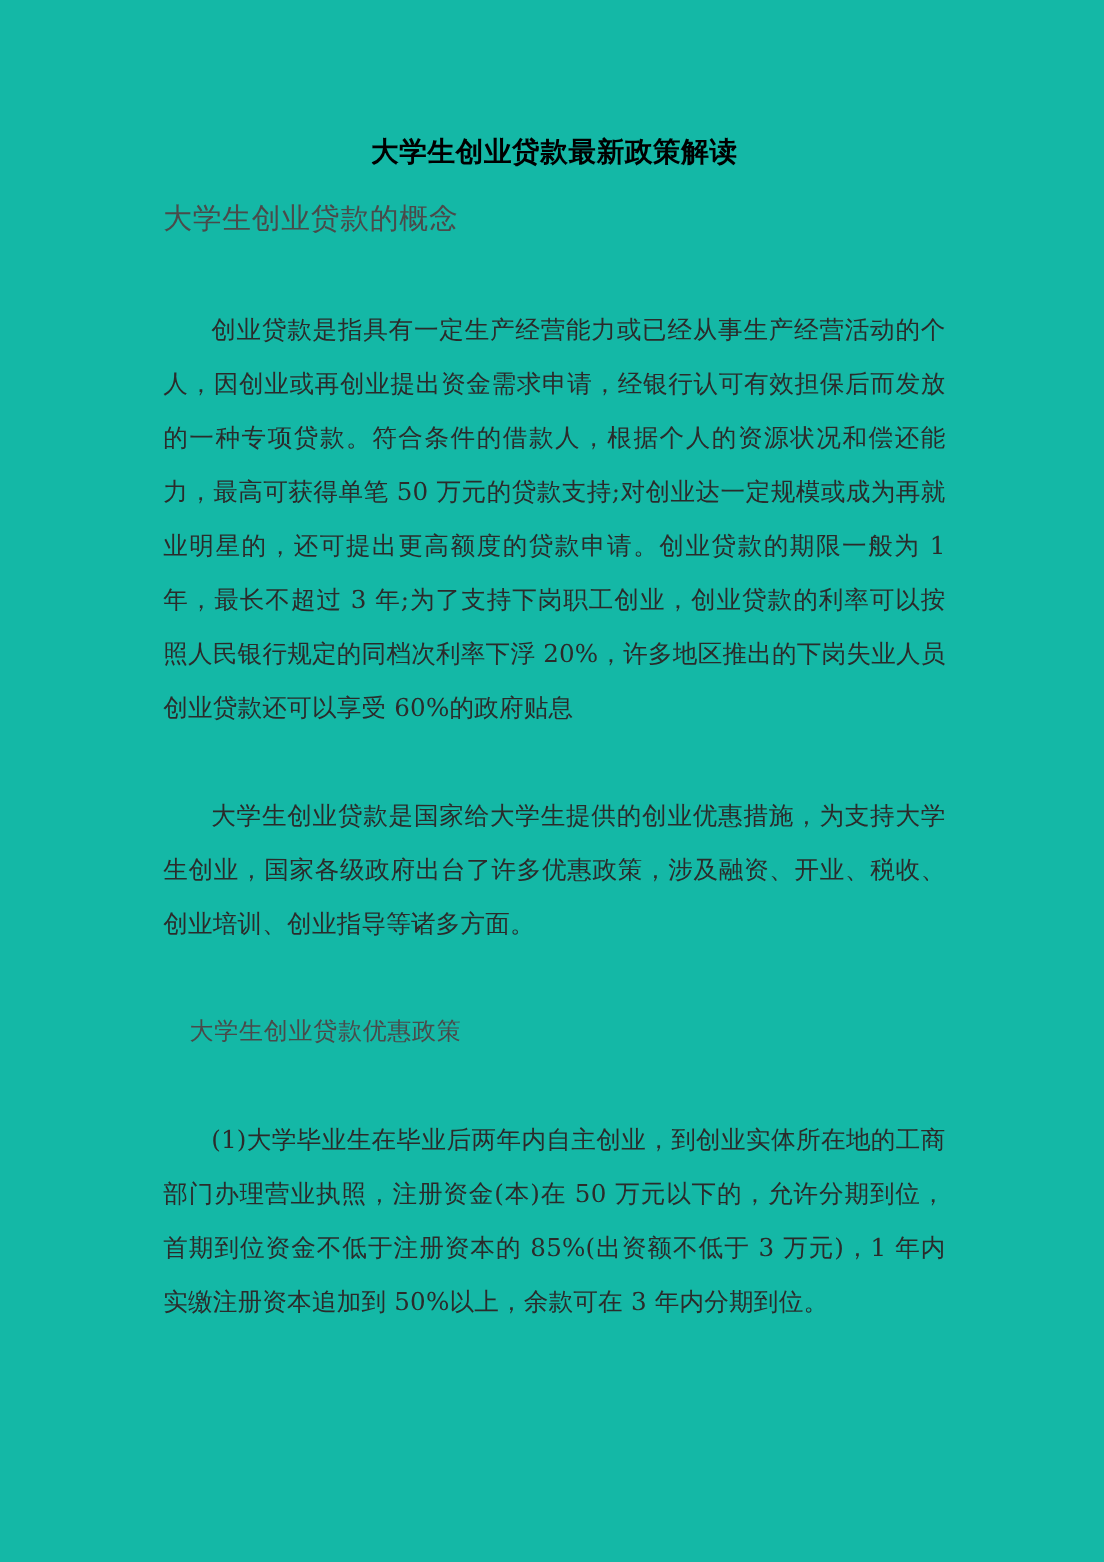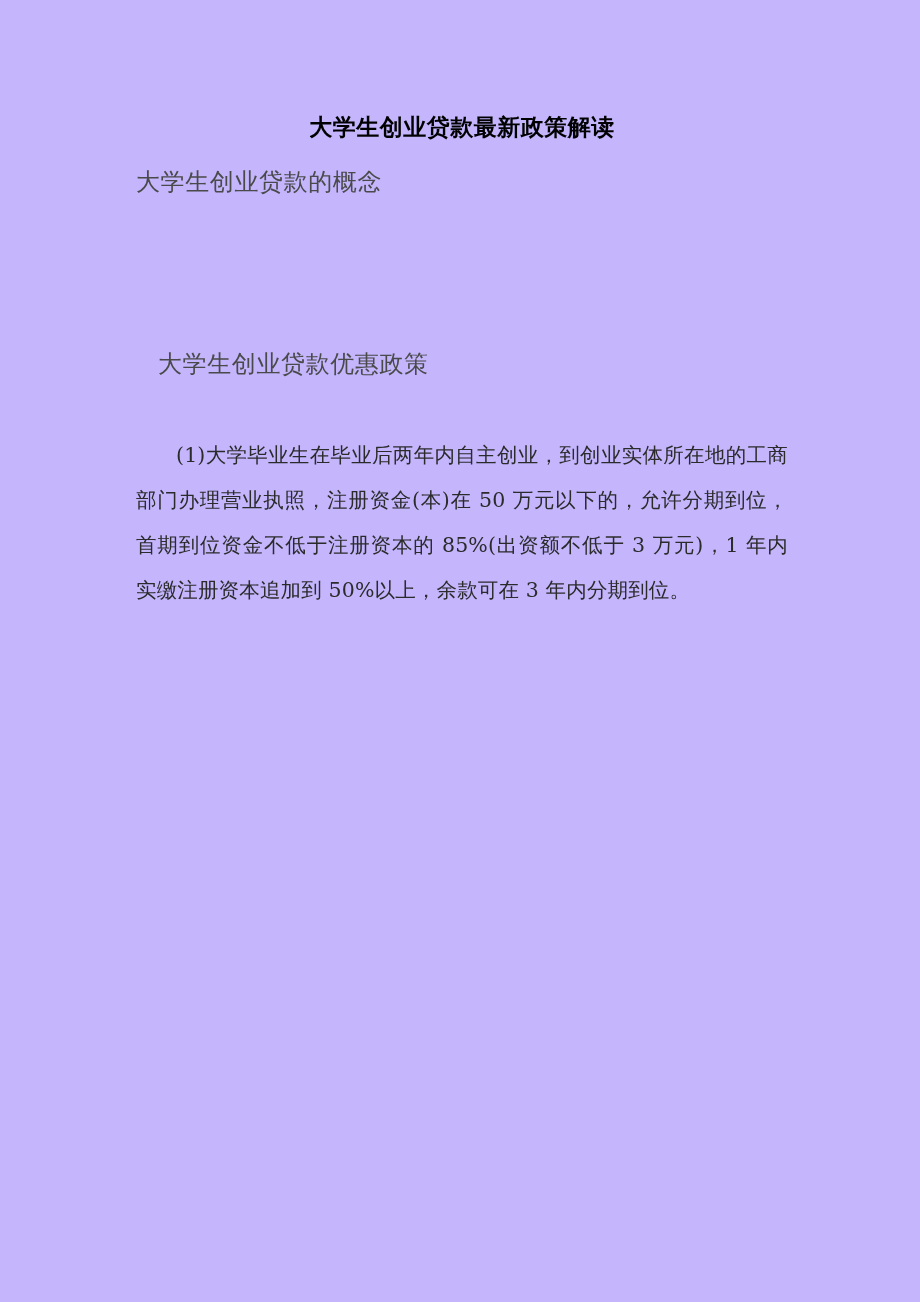--- a/index.html
+++ b/index.html
@@ -12,21 +12,21 @@
     height: 1302px;
     overflow: hidden;
     font-family: "DejaVu Serif", "Liberation Serif", serif;
     -webkit-font-smoothing: none;
   }
 
   .page {
     position: relative;
     width: 920px;
     height: 1302px;
-    background: #c4b5fd;
+    background: #14b8a6;
     box-sizing: border-box;
     padding: 16px;
   }
 
   .content {
     position: absolute;
     left: 136px;
     top: 0;
     width: 652px;
   }
@@ -51,22 +51,22 @@
     line-height: 30px;
     color: #4a4a4a;
     margin: 0;
     padding-top: 25px;
     letter-spacing: 0.6px;
     white-space: nowrap;
   }
 
   
   .section-heading {
-    font-family: Liberation Mono, monospace;
-    font-size: 24px;
+    font-family: Liberation Sans, sans-serif;
+    font-size: 20px;
     line-height: 45px;
     color: #4a4a4a;
     margin: 0;
     padding-left: 22px;
     letter-spacing: 0.6px;
     white-space: nowrap;
   }
 
   
   .para {
@@ -91,23 +91,25 @@
 
 <div class="page">
   <div class="content">
 
     <h1 class="doc-title">大学生创业贷款最新政策解读</h1>
 
     <div class="sub-heading">大学生创业贷款的概念</div>
 
     <div class="spacer-xl"></div>
 
+    <p class="para indent">创业贷款是指具有一定生产经营能力或已经从事生产经营活动的个人，因创业或再创业提出资金需求申请，经银行认可有效担保后而发放的一种专项贷款。符合条件的借款人，根据个人的资源状况和偿还能力，最高可获得单笔 50 万元的贷款支持;对创业达一定规模或成为再就业明星的，还可提出更高额度的贷款申请。创业贷款的期限一般为 1 年，最长不超过 3 年;为了支持下岗职工创业，创业贷款的利率可以按照人民银行规定的同档次利率下浮 20%，许多地区推出的下岗失业人员创业贷款还可以享受 60%的政府贴息</p>
 
     <div class="spacer-lg"></div>
 
+    <p class="para indent">大学生创业贷款是国家给大学生提供的创业优惠措施，为支持大学生创业，国家各级政府出台了许多优惠政策，涉及融资、开业、税收、创业培训、创业指导等诸多方面。</p>
 
     <div class="spacer-lg"></div>
 
     <div class="section-heading">大学生创业贷款优惠政策</div>
 
     <div class="spacer-lg"></div>
 
     <p class="para indent">(1)大学毕业生在毕业后两年内自主创业，到创业实体所在地的工商部门办理营业执照，注册资金(本)在 50 万元以下的，允许分期到位，首期到位资金不低于注册资本的 85%(出资额不低于 3 万元)，1 年内实缴注册资本追加到 50%以上，余款可在 3 年内分期到位。</p>
 
   </div>

